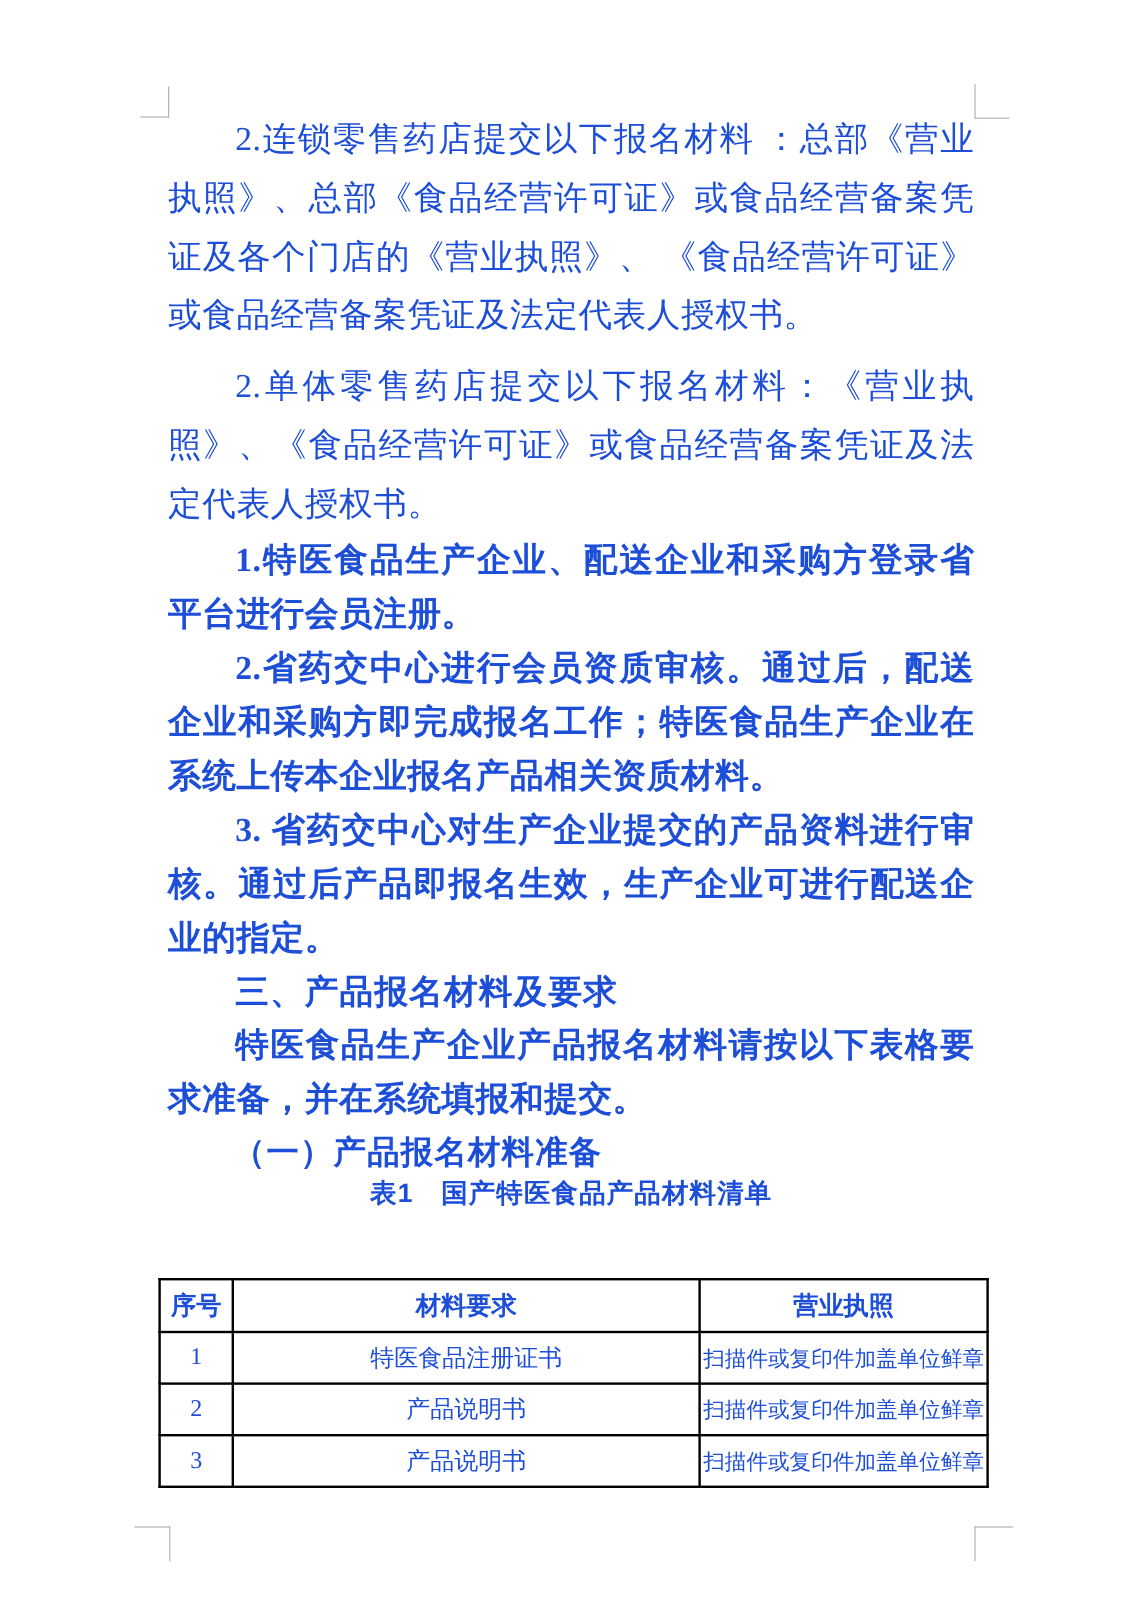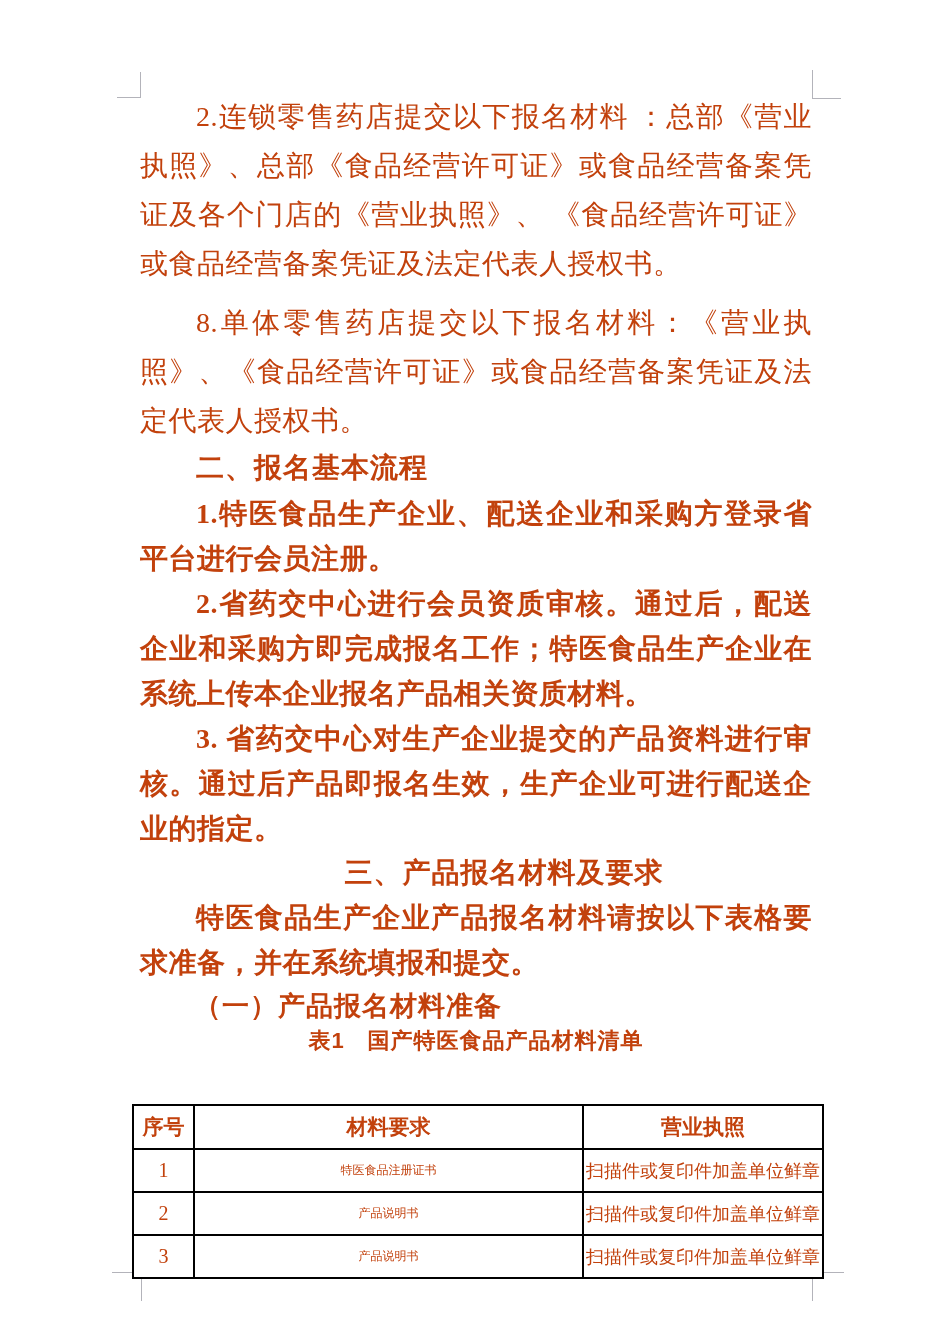--- a/index.html
+++ b/index.html
@@ -2,21 +2,21 @@
 <html><head>
 <meta charset="utf-8">
 <style>
   html,body { margin:0; padding:0; background:#ffffff; }
   .page {
     position:relative;
     width:947px; height:1340px;
     background:#ffffff;
     overflow:hidden;
     font-family:"Liberation Serif","DejaVu Serif",serif;
-    color:#c2410c;
+    color:#1d4ed8;
   }
   
   .crop { position:absolute; }
   .crop-tl { left:117px; top:72px;  width:23px; height:25px; border-right:1px solid #b3b3ba; border-bottom:1px solid #b3b3ba; }
   .crop-tr { left:812px; top:70px;  width:28px; height:28px; border-left:1px solid #b3b3ba;  border-bottom:1px solid #b3b3ba; }
   .crop-bl { left:112px; top:1272px; width:29px; height:28px; border-top:1px solid #b3b3ba;  border-right:1px solid #b3b3ba; }
   .crop-br { left:812px; top:1272px; width:31px; height:28px; border-top:1px solid #b3b3ba;  border-left:1px solid #b3b3ba; }
 
   .content {
     position:absolute; left:140px; top:92px; width:672px;
@@ -32,41 +32,41 @@
   .mt10 { margin-top:10px; }
   .lh45 { line-height:45px;font-weight:bold; }
   .h-black {
     margin:0;
     font-size:28px; line-height:46px;
     font-weight:bold;
     text-indent:2em;
     font-family:"Liberation Sans","DejaVu Sans",sans-serif;
     letter-spacing:1px;
   }
-  .h-black.lh44 { line-height:44px;text-align:center; }
+  .h-black.lh44 { line-height:44px; }
   .h-kai {
     margin:0;
     font-size:27px; line-height:42px;
     font-weight:bold;
     text-indent:2em;
     font-family:"Liberation Serif","DejaVu Serif",serif;
     letter-spacing:1px;
   }
   .table-title {
     margin:0;
     font-size:22px; line-height:28px;
     font-weight:bold;
     text-align:center;
     text-indent:0;
     font-family:"Liberation Sans","DejaVu Sans",sans-serif;
     letter-spacing:1px;
   }
 
   .materials-table {
-    position:absolute; left:132px; top:1104px;
+    position:absolute; left:132px; top:1065px;
     width:690px;
     border-collapse:collapse;
     table-layout:fixed;
     background:#ffffff;
   }
   .materials-table th, .materials-table td {
     border:2px solid #000000;
     text-align:center;
     vertical-align:middle;
     padding:0;
@@ -77,38 +77,37 @@
     height:42px;
     font-size:21px;
     font-weight:bold;
     font-family:"Liberation Serif","DejaVu Serif",serif;
   }
   .materials-table td { height:41px; }
   .col-no   { width:61px;  }
   .col-name { width:389px; }
   .col-req  { width:240px; }
   td.cell-no   { font-size:20px; font-family:"Liberation Serif","DejaVu Serif",serif; }
-  td.cell-name { font-size:12px; font-family:"Liberation Sans","DejaVu Sans",sans-serif; }
+  td.cell-name { font-size:20px; font-family:"Liberation Sans","DejaVu Sans",sans-serif; }
   td.cell-req  { font-size:18px; font-family:"Liberation Sans","DejaVu Sans",sans-serif; letter-spacing:0; }
 </style>
 </head>
 <body>
 
 <div class="page">
 
   <div class="crop crop-tl"></div>
   <div class="crop crop-tr"></div>
   <div class="crop crop-bl"></div>
   <div class="crop crop-br"></div>
 
   <div class="content">
     <p class="p-body">2.连锁零售药店提交以下报名材料 ：总部《营业执照》、总部《食品经营许可证》或食品经营备案凭证及各个门店的《营业执照》、 《食品经营许可证》或食品经营备案凭证及法定代表人授权书。</p>
-    <p class="p-body mt10">8.单体零售药店提交以下报名材料：《营业执照》、《食品经营许可证》或食品经营备案凭证及法定代表人授权书。</p>
+    <p class="p-body mt10">2.单体零售药店提交以下报名材料：《营业执照》、《食品经营许可证》或食品经营备案凭证及法定代表人授权书。</p>
 
-    <h3 class="h-black">二、报名基本流程</h3>
 
     <p class="p-body lh45">1.特医食品生产企业、配送企业和采购方登录省平台进行会员注册。</p>
     <p class="p-body lh45">2.省药交中心进行会员资质审核。通过后，配送企业和采购方即完成报名工作；特医食品生产企业在系统上传本企业报名产品相关资质材料。</p>
     <p class="p-body lh45">3. 省药交中心对生产企业提交的产品资料进行审核。通过后产品即报名生效，生产企业可进行配送企业的指定。</p>
 
     <h3 class="h-black lh44">三、产品报名材料及要求</h3>
 
     <p class="p-body lh45">特医食品生产企业产品报名材料请按以下表格要求准备，并在系统填报和提交。</p>
 
     <h4 class="h-kai">（一）产品报名材料准备</h4>

